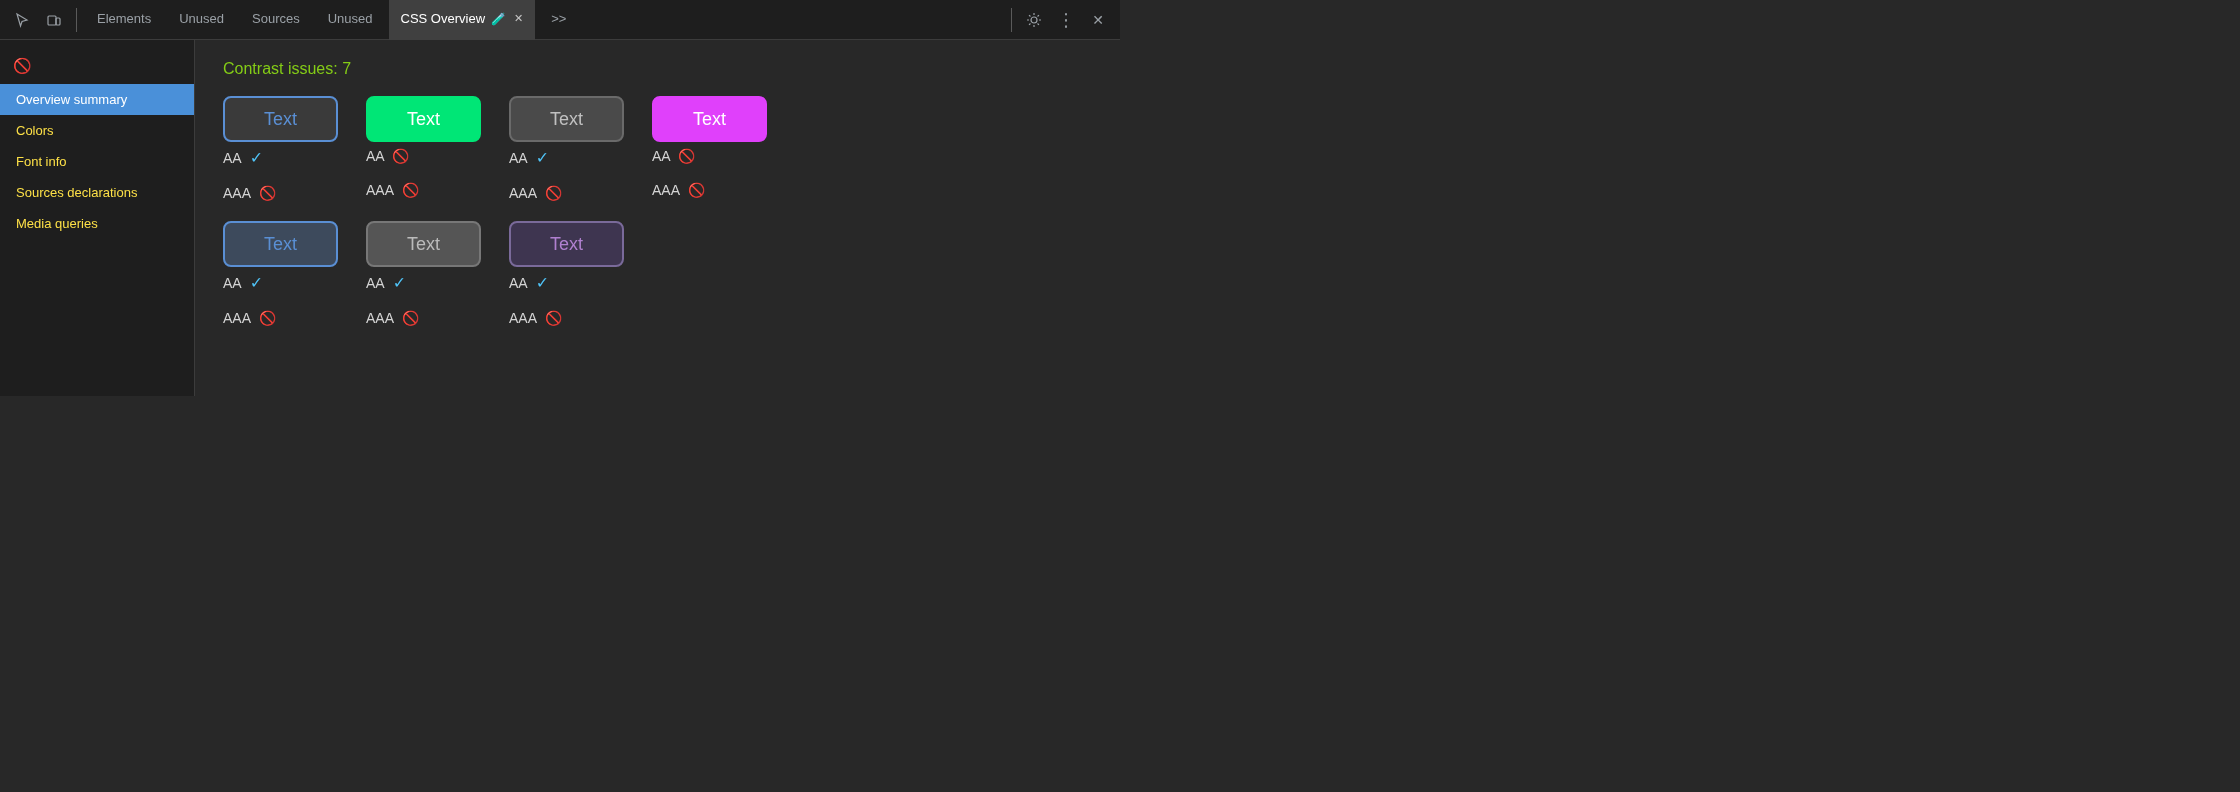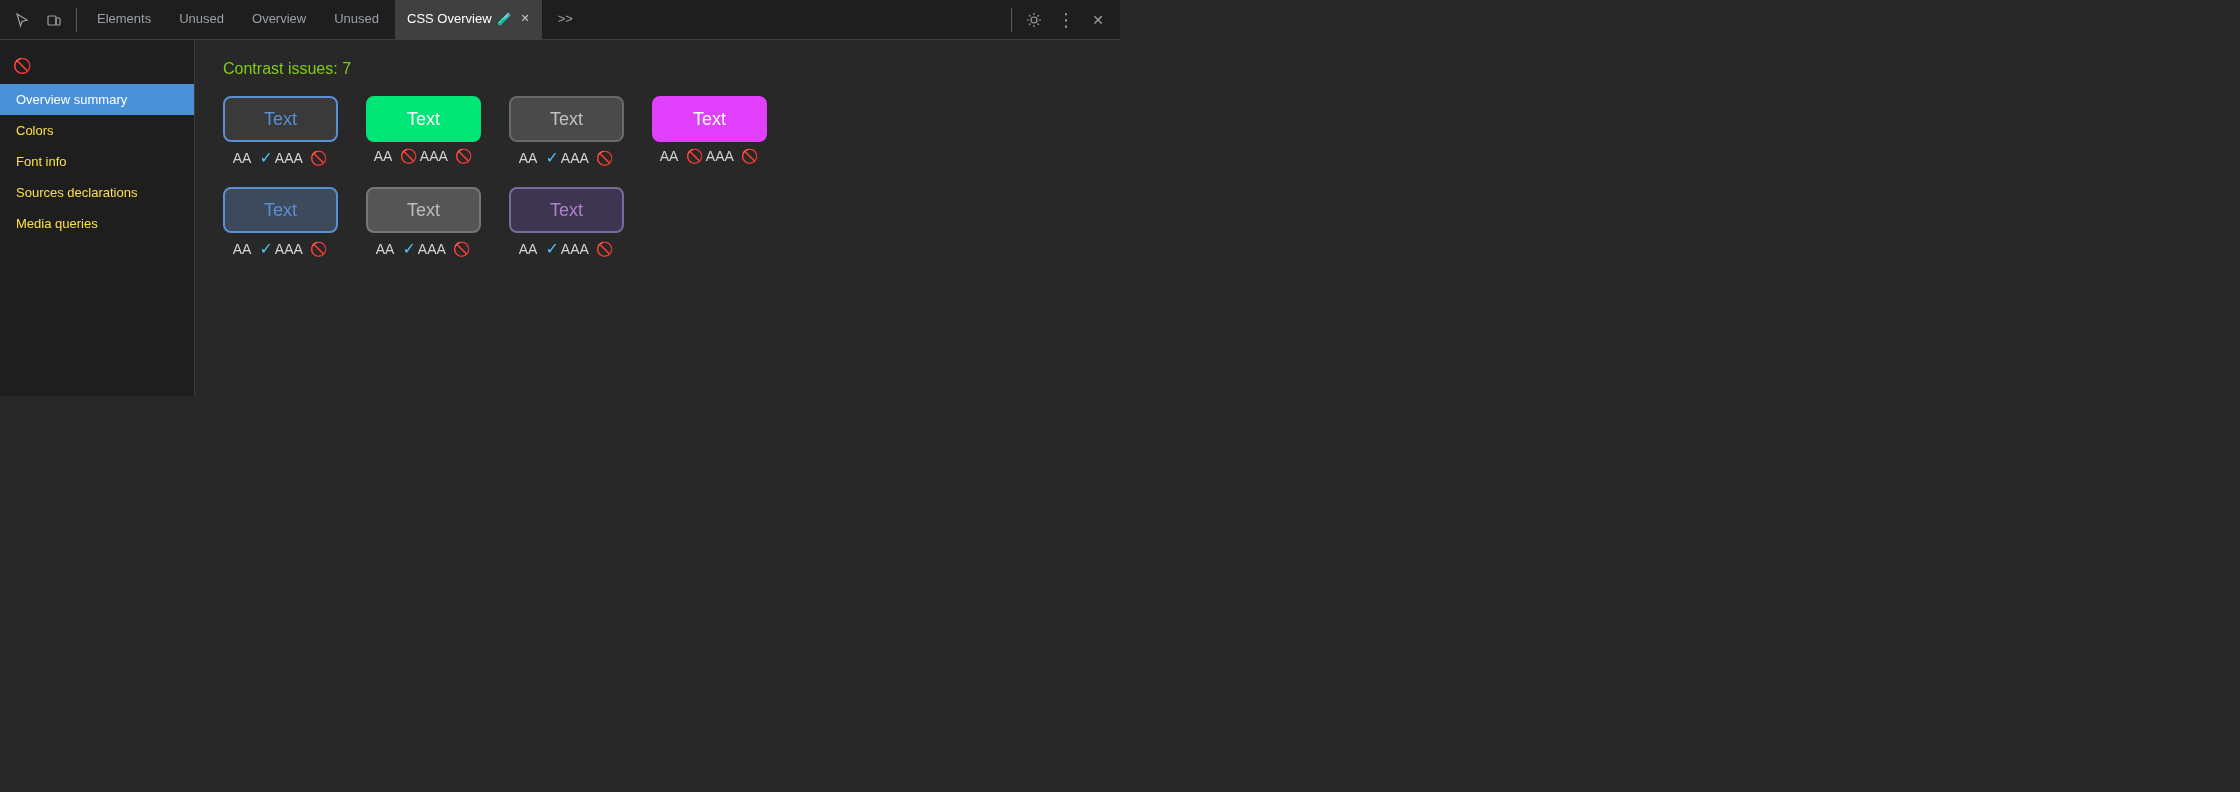--- a/index.html
+++ b/index.html
@@ -131,21 +131,21 @@
     
     .cards-row {
       display: flex;
       gap: 28px;
       margin-bottom: 20px;
       flex-wrap: wrap;
     }
     .contrast-card {
       display: flex;
       flex-direction: column;
-      align-items: center;
+      align-items: flex-start;
       gap: 6px;
     }
     .text-button {
       min-width: 115px;
       height: 46px;
       border-radius: 8px;
       display: flex;
       align-items: center;
       justify-content: center;
       font-size: 18px;
@@ -185,22 +185,22 @@
       color: #bbb;
     }
     .btn-purple-subtle {
       background: #3e3550;
       border-color: #7a6a9a;
       color: #b080d0;
     }
 
     .check-row {
       display: flex;
-      flex-direction: row;
-      gap: 2px;
+      flex-direction: column;
+      gap: 18px;
     }
     .check-item {
       display: flex;
       align-items: center;
       gap: 8px;
       font-size: 14px;
       color: #d4d4d4;
     }
     .check-pass {
       color: #4fc3f7;
@@ -228,21 +228,21 @@
     </svg>
   </div>
   <div class="toolbar-divider"></div>
   <div class="toolbar-tab">
     <span>Elements</span>
   </div>
   <div class="toolbar-tab">
     <span>Unused</span>
   </div>
   <div class="toolbar-tab">
-    <span>Overview</span>
+    <span>Sources</span>
   </div>
   <div class="toolbar-tab">
     <span>Unused</span>
   </div>
   <div class="toolbar-tab active">
     <span>CSS Overview</span>
     <span class="flask-icon">🧪</span>
     <span class="tab-close">✕</span>
   </div>
   <div class="toolbar-tab">

